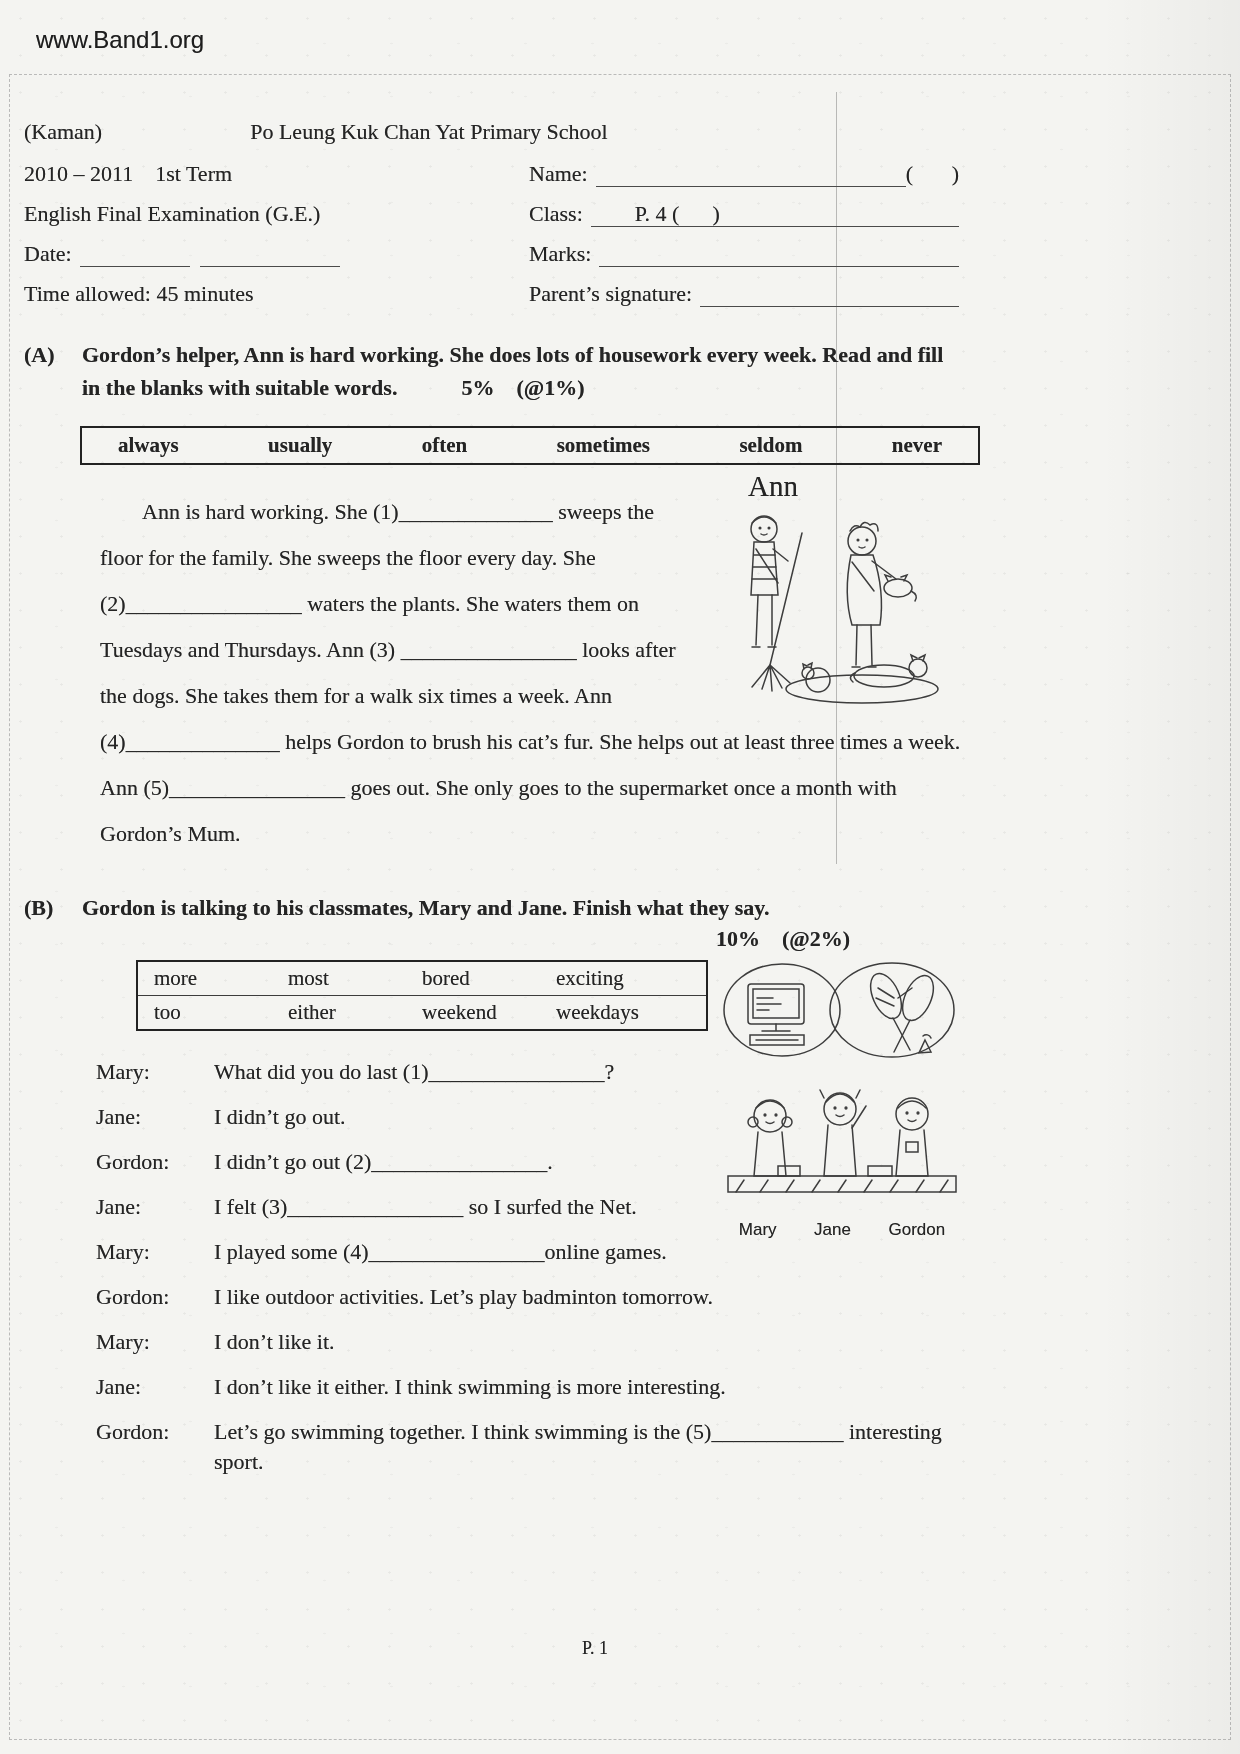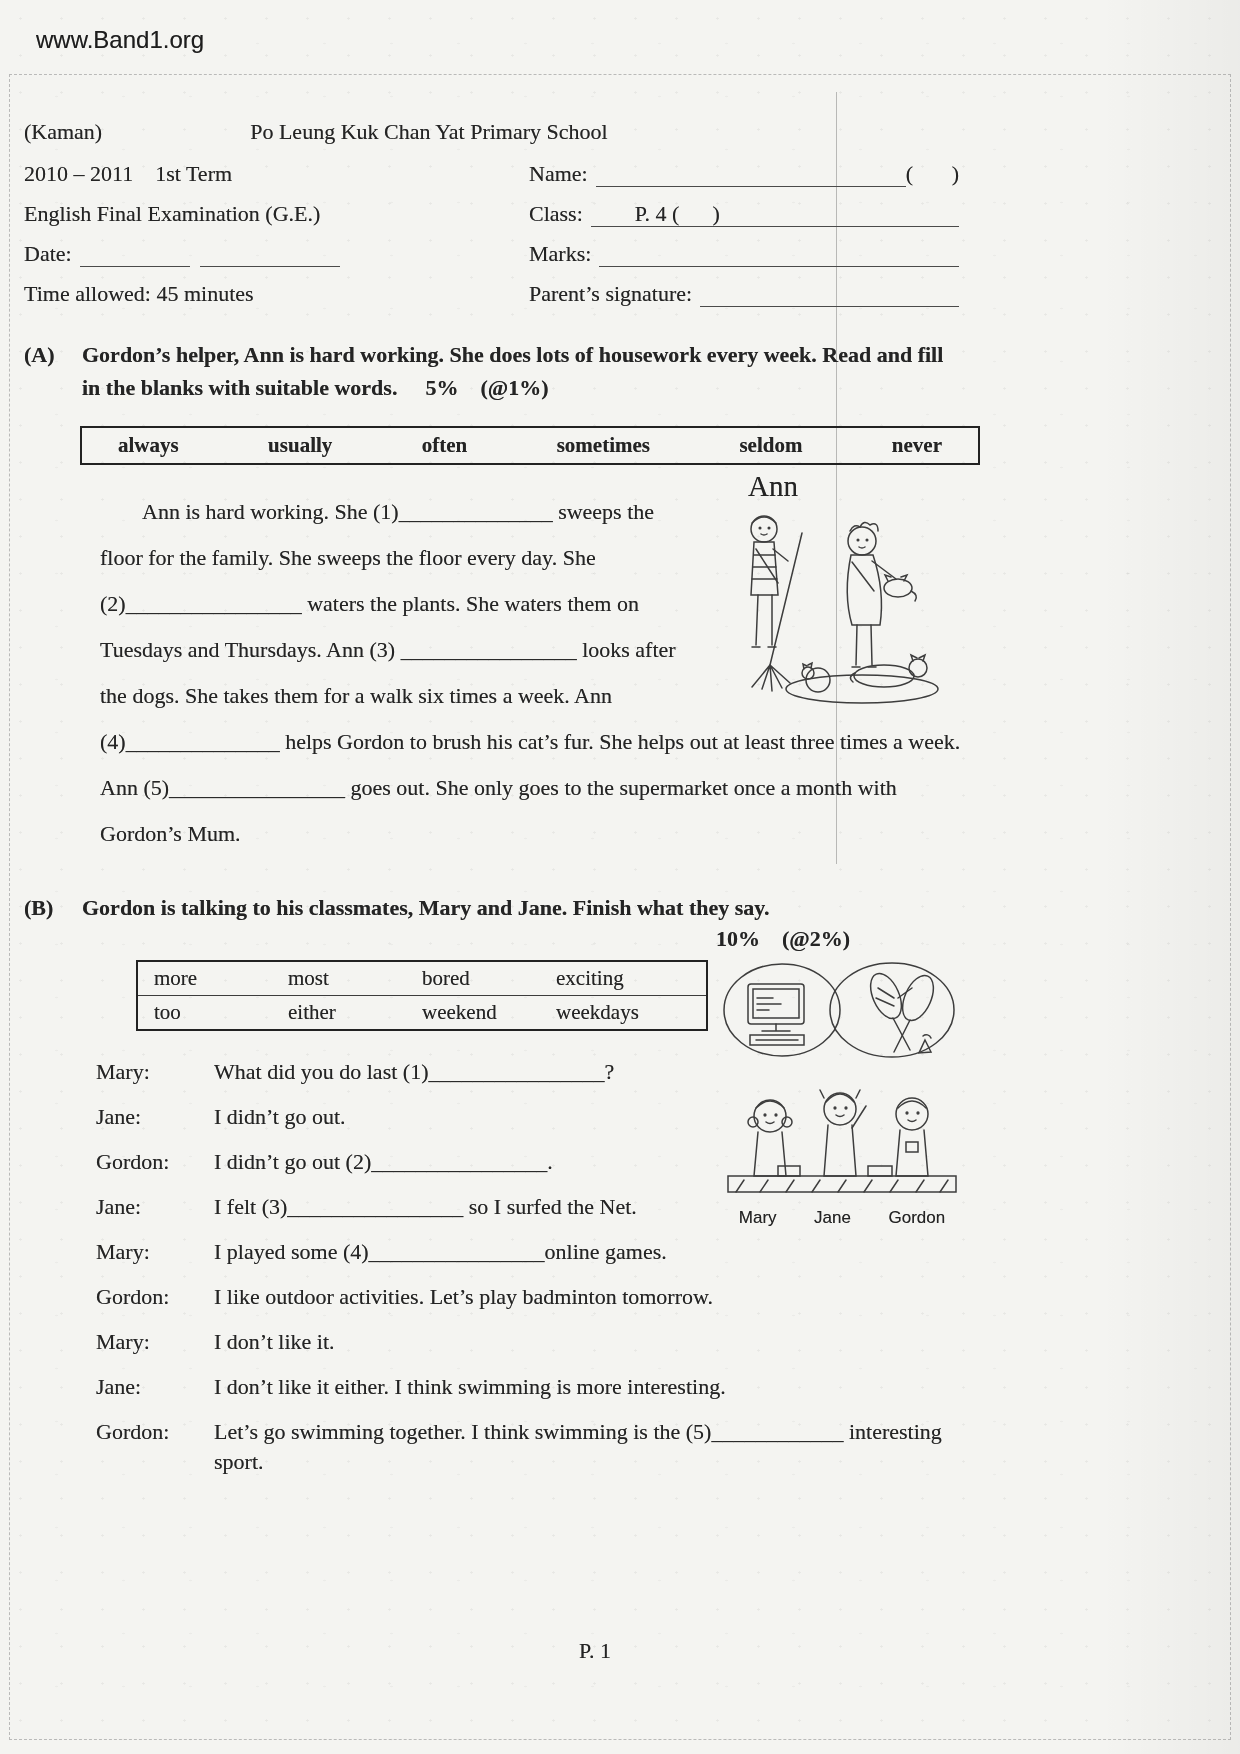--- a/index.html
+++ b/index.html
@@ -48,21 +48,21 @@
   .blank{display:inline-block;border-bottom:1.4px solid #4a4a4a;height:24px;}
   .blank.flex{flex:1;}
   .w110{width:110px;} .w140{width:140px;}
   .class-line{flex:1;border-bottom:1.4px solid #4a4a4a;height:26px;padding-left:44px;white-space:pre;}
 
   
   .sec{margin-top:18px;}
   .sec-head{display:flex;font-weight:bold;line-height:33px;}
   .sec-label{width:58px;flex-shrink:0;}
   .sec-instr{width:880px;}
-  .sec-marks{margin-left:28px;white-space:pre;}
+  .sec-marks{margin-left:64px;white-space:pre;}
   .marks-line{font-weight:bold;width:826px;text-align:right;margin:2px 0 8px;white-space:pre;}
 
   
   .wordbank-a{
     width:824px;margin:22px 0 24px 56px;border:2px solid #222;
     display:flex;justify-content:space-between;
     padding:5px 36px;font-weight:bold;font-size:21px;
   }
   .wordbank-b{width:568px;margin:4px 0 0 56px;border:2px solid #222;font-size:21px;}
   .wb-row{display:flex;padding:4px 16px;}
@@ -73,27 +73,27 @@
   .passage-wrap{margin-left:76px;width:864px;line-height:46px;}
   .passage-wrap p{margin:0;text-indent:42px;}
   .illo-a{float:right;width:252px;margin:-16px 0 4px 16px;}
   .illo-a .illo-label{font-size:29px;padding-left:36px;line-height:26px;}
   .clear{clear:both;}
 
   
   .secb-body{position:relative;margin-left:56px;width:884px;}
   .illo-b{position:absolute;right:0;top:-4px;width:244px;text-align:center;}
   .illo-names{display:flex;justify-content:space-around;
-    font-family:"Liberation Sans", sans-serif;font-size:17px;margin-top:0;}
+    font-family:"Liberation Sans", sans-serif;font-size:17px;margin-top:12px;}
   .dialogue{margin-top:26px;}
   .dlg-row{display:flex;margin-bottom:15px;line-height:30px;}
   .speaker{width:118px;flex-shrink:0;margin-left:16px;}
   .dlg-text{flex:1;white-space:pre-wrap;}
 
-  .footer{position:absolute;top:1638px;left:0;width:1190px;text-align:center;font-size:22px;}
+  .footer{position:absolute;top:1638px;left:0;width:1190px;text-align:center;font-size:18px;}
 
   svg{display:block;}
   svg *{stroke:#3d3d3d;stroke-width:1.5;fill:none;stroke-linecap:round;}
 </style>
 </head>
 <body>
 
 <div class="page">
   <div class="watermark">www.Band1.org</div>
   <div class="scan-frame"></div>

